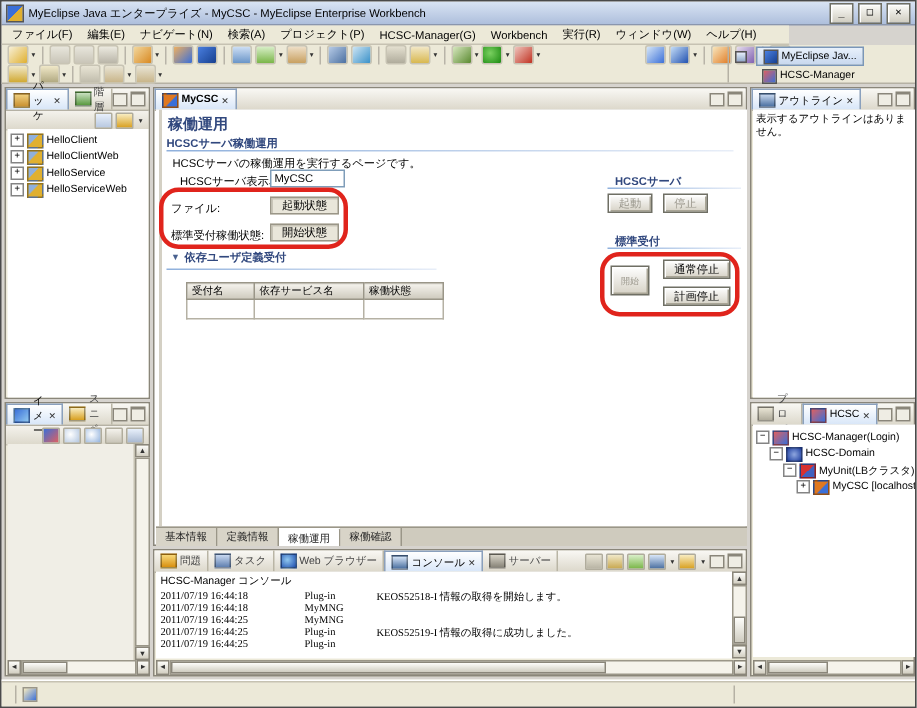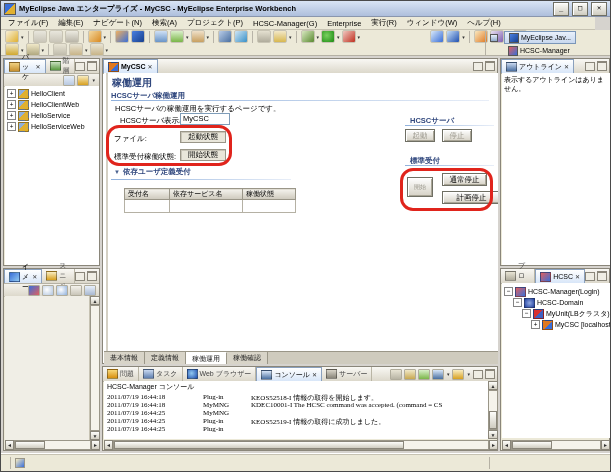--- a/index.html
+++ b/index.html
@@ -5,21 +5,21 @@
   html,body{margin:0;padding:0;background:#808080;}
   #screen{position:relative;width:611px;height:472px;background:#d6d3ce;
     font-family:"Liberation Sans",sans-serif;font-size:7.5px;color:#000;overflow:hidden;
     border:1px solid #4a4a4a;box-sizing:border-box;}
   .a{position:absolute;box-sizing:border-box;}
   .nw{white-space:nowrap;}
 
   
   .titlebar{background:linear-gradient(to bottom,#d9e4f4,#aebfdc);border-bottom:1px solid #8a96ad;
     display:flex;align-items:center;padding:0 3px;gap:3px;}
-  .titlebar .t{font-weight:bold;font-size:7.5px;flex:1;overflow:hidden;white-space:nowrap;}
+  .titlebar .t{font-weight:normal;font-size:7.5px;flex:1;overflow:hidden;white-space:nowrap;}
   .appicon{width:10px;height:10px;background:linear-gradient(135deg,#3a6fd8 50%,#e0b030 50%);border:1px solid #555;}
   .wbtn{width:14px;height:12px;background:linear-gradient(#fdfdfa,#cfccc0);border:1px solid #6f6f64;
     box-shadow:inset 1px 1px 0 #fff;font-size:7px;line-height:10px;text-align:center;font-family:"DejaVu Sans Mono",monospace;}
   .gmin::after{content:"_";} .gmax::after{content:"□";} .gcls::after{content:"✕";}
 
   .menubar{background:#ece9d8;border-bottom:1px solid #c6c2b2;display:flex;align-items:center;padding-left:2px;}
   .mi{padding:1px 5px;font-size:7.5px;}
 
   .toolbar{background:#ece9d8;border-bottom:1px solid #b5b1a4;}
   .trow{display:flex;align-items:center;height:13px;padding-left:3px;}
@@ -97,28 +97,28 @@
 <div id="screen">
 
   <div class="a titlebar" style="left:0;top:0;width:609px;height:16px;">
     <span class="appicon"></span>
     <span class="t">MyEclipse Java エンタープライズ - MyCSC - MyEclipse Enterprise Workbench</span>
     <span class="wbtn gmin"></span>
     <span class="wbtn gmax"></span>
     <span class="wbtn gcls"></span>
   </div>
 
-  <div class="a menubar" style="left:0;top:16px;width:594px;height:13px;">
+  <div class="a menubar" style="left:0;top:16px;width:525px;height:13px;">
     <span class="mi">ファイル(F)</span>
     <span class="mi">編集(E)</span>
     <span class="mi">ナビゲート(N)</span>
     <span class="mi">検索(A)</span>
     <span class="mi">プロジェクト(P)</span>
     <span class="mi">HCSC-Manager(G)</span>
-    <span class="mi">Enterprise</span>
+    <span class="mi">Workbench</span>
     <span class="mi">実行(R)</span>
     <span class="mi">ウィンドウ(W)</span>
     <span class="mi">ヘルプ(H)</span>
   </div>
 
   <div class="a toolbar" style="left:0;top:29px;width:609px;height:26px;">
     <div class="trow">
       <span class="tico" style="background:linear-gradient(135deg,#f7f0d8,#e0b030);"></span>
         <span class="dd"></span>
       <span class="tsep"></span>
@@ -304,21 +304,21 @@
 
       <div class="a ed-sec nw" style="left:306px;top:43px;">HCSCサーバ</div>
       <div class="a secline" style="left:301px;top:52px;width:89px;"></div>
       <div class="a btn off" style="left:301px;top:56px;width:30px;height:13px;">起動</div>
       <div class="a btn off" style="left:338px;top:56px;width:30px;height:13px;">停止</div>
 
       <div class="a ed-sec nw" style="left:306px;top:83px;">標準受付</div>
       <div class="a secline" style="left:301px;top:92px;width:89px;"></div>
       <div class="a btn off" style="left:303px;top:104px;width:26px;height:20px;font-size:6px;">開始</div>
       <div class="a btn" style="left:338px;top:100px;width:45px;height:13px;">通常停止</div>
-      <div class="a btn" style="left:338px;top:118px;width:59px;height:13px;">計画停止</div>
+      <div class="a btn" style="left:338px;top:118px;width:45px;height:13px;">計画停止</div>
 
       <div class="a redring" style="left:296px;top:95px;width:93px;height:43px;"></div>
 
       <div class="a nw" style="left:10px;top:94px;display:flex;align-items:center;gap:3px;">
         <span class="twist"></span>
         <span class="ed-sec">依存ユーザ定義受付</span>
       </div>
       <div class="a secline" style="left:7px;top:106px;width:180px;"></div>
 
       <table class="tbl a" style="left:20px;top:115px;">
@@ -384,21 +384,20 @@
       <div class="nw" style="padding:1px 0 1px 3px;font-size:7px;">HCSC-Manager コンソール</div>
       <div class="con" style="padding-left:3px;font-family:Liberation Serif, serif;">
         <div class="cline">
           <span class="lt">2011/07/19 16:44:18</span>
             <span class="ls">Plug-in</span>
             <span>KEOS52518-I 情報の取得を開始します。</span>
         </div>
         <div class="cline">
           <span class="lt">2011/07/19 16:44:18</span>
             <span class="ls">MyMNG</span>
-            <span>KDEC10001-I The HCSC command was accepted. (command = CS</span>
         </div>
         <div class="cline">
           <span class="lt">2011/07/19 16:44:25</span>
             <span class="ls">MyMNG</span>
         </div>
         <div class="cline">
           <span class="lt">2011/07/19 16:44:25</span>
             <span class="ls">Plug-in</span>
             <span>KEOS52519-I 情報の取得に成功しました。</span>
         </div>

